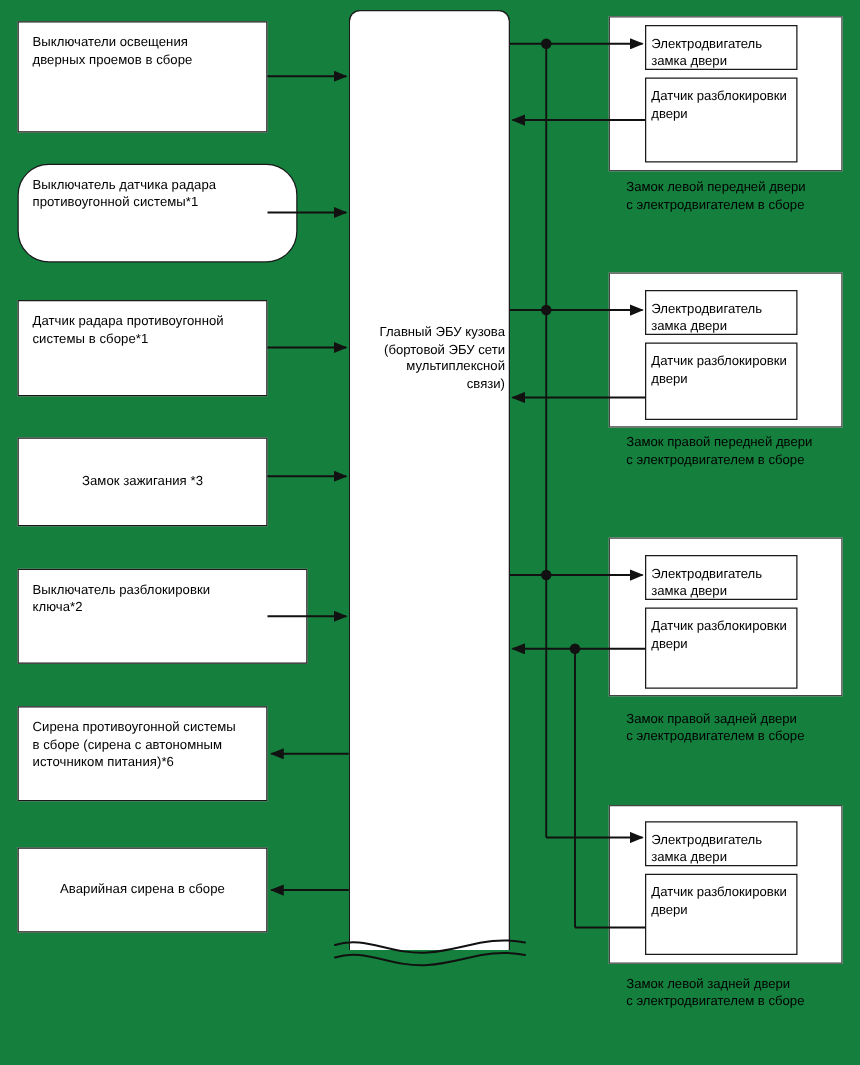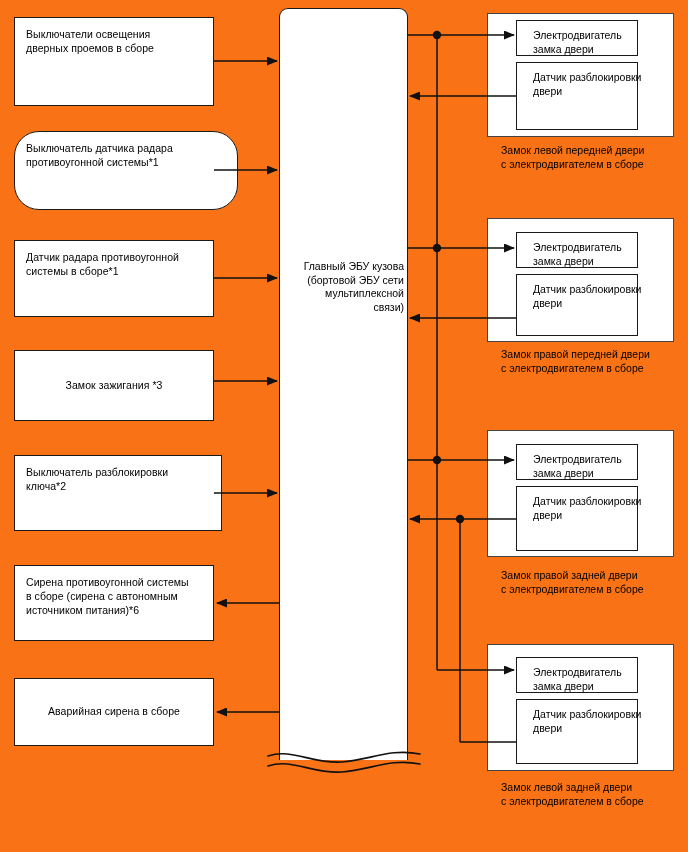--- a/index.html
+++ b/index.html
@@ -9,21 +9,21 @@
     background: #ffffff;
   }
   body {
     font-family: "Liberation Sans", "DejaVu Sans", sans-serif;
     color: #000000;
   }
   #diagram {
     position: relative;
     width: 688px;
     height: 852px;
-    background: #f97316;
+    background: #15803d;
     overflow: hidden;
   }
   .box {
     position: absolute;
     box-sizing: border-box;
     border: 1.4px solid #1a1a1a;
     background: #ffffff;
   }
   .box-text {
     position: absolute;
@@ -85,21 +85,21 @@
     background: #ffffff;
   }
   .inner-box {
     position: absolute;
     box-sizing: border-box;
     border: 1.4px solid #1a1a1a;
     background: #ffffff;
   }
   .inner-text {
     position: absolute;
-    left: 16px;
+    left: 4px;
     top: 7px;
     width: 112px;
     font-size: 10.5px;
     line-height: 14px;
     white-space: pre-line;
     text-align: left;
   }
   .caption {
     position: absolute;
     font-size: 10.5px;
@@ -142,21 +142,21 @@
 
   <div class="box" style="left:14px; top:240px; width:200px; height:77px;">
     <div class="box-text left-box-text">Датчик радара противоугонной
 системы в сборе*1</div>
   </div>
 
   <div class="box" style="left:14px; top:350px; width:200px; height:71px;">
     <div class="box-text left-box-text centered" style="top:27px;">Замок зажигания *3</div>
   </div>
 
-  <div class="box" style="left:14px; top:455px; width:208px; height:76px;">
+  <div class="box" style="left:14px; top:455px; width:232px; height:76px;">
     <div class="box-text left-box-text">Выключатель разблокировки
 ключа*2</div>
   </div>
 
   <div class="box" style="left:14px; top:565px; width:200px; height:76px;">
     <div class="box-text left-box-text">Сирена противоугонной системы
 в сборе (сирена с автономным
 источником питания)*6</div>
   </div>
 

